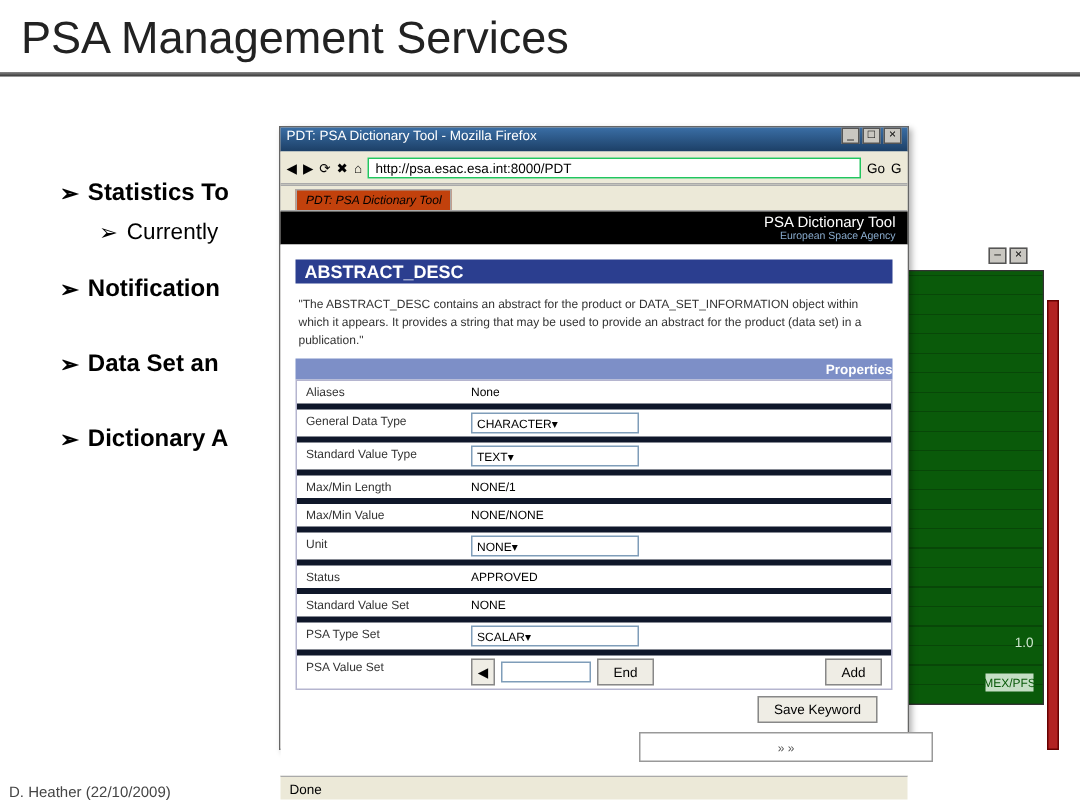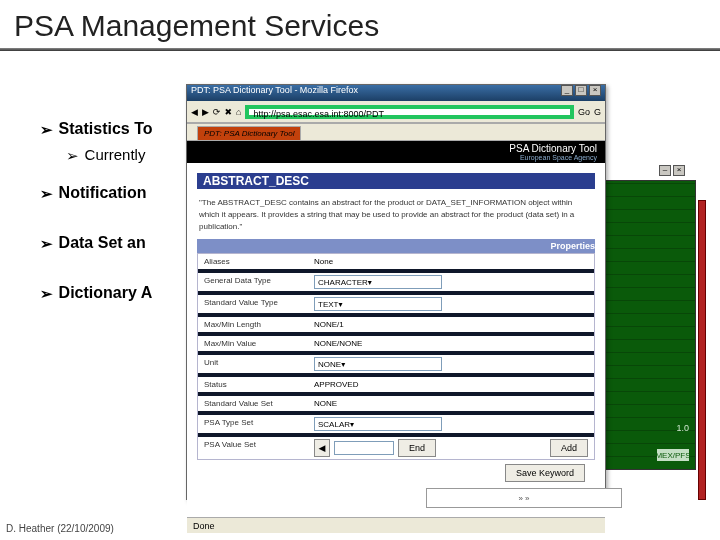--- a/index.html
+++ b/index.html
@@ -13,41 +13,41 @@
   .bul-sub { margin: -24px 0 18px 26px; font-weight: normal; font-size: 15px; display: flex; gap: 6px; white-space: nowrap; }
   .arrow { font-family: Arial; font-size: 15px; line-height: 20px; }
   .footer { position: absolute; bottom: 6px; left: 6px; font-size: 10px; color: #444; }
 
   
   .win { position: absolute; border: 1px solid #666; background: #efede9; box-shadow: 2px 2px 4px rgba(0,0,0,.3); }
   .win-title { height: 16px; background: linear-gradient(#3a6ea5,#1c3f66); color: #fff; font-size: 9px; display: flex; align-items: flex-start; padding: 0 4px; justify-content: space-between; }
   .win-ctrls { display: flex; gap: 2px; }
   .win-btn { width: 12px; height: 11px; background: #c9c7c1; border: 1px solid #555; font-size: 8px; line-height: 8px; text-align: center; color: #000; }
   .browser-toolbar { height: 22px; background: #ece9d8; border-bottom: 1px solid #aaa; display: flex; align-items: center; padding: 0 4px; gap: 4px; font-size: 9px; }
-  .addr { flex: 1; height: 14px; background: #fff; border: 4px solid #22c55e; font-size: 9px; padding: 0 4px; display: flex; }
+  .addr { flex: 1; height: 14px; background: #fff; border: 1px solid #22c55e; font-size: 9px; padding: 0 4px; display: flex; align-items: center; }
 
   .win1 { top: 84px; left: 186px; width: 420px; height: 416px; }
   .win1 .body { position: relative; height: calc(100% - 16px - 22px - 22px); background: #fff; }
   .tabbar { height: 18px; background: #ece9d8; border-top: 1px solid #aaa; border-bottom: 1px solid #aaa; display: flex; align-items: flex-end; padding-left: 10px; gap: 3px; }
   .tab { font-size: 8px; padding: 2px 6px; background: #c2410c; border: 1px solid #aaa; border-bottom: none; font-style: italic; }
   .banner { height: 22px; background: #000; color: #fff; font-size: 10px; display: flex; align-items: center; justify-content: space-between; padding: 0 8px; }
   .esa { color: #39c; font-weight: bold; letter-spacing: 1px; font-size: 11px; margin-top: 46px; }
   .subnav { height: 16px; background: #3a5a8a; color: #ffd24d; font-size: 8px; display: flex; align-items: center; gap: 22px; padding: 0 10px; }
 
   .content-pane { position: absolute; top: 0; left: 0; right: 0; bottom: 0; padding: 6px 10px; }
   .kw-bar { height: 16px; background: #2b3e8f; color: #fff; font-size: 12px; font-weight: bold; padding: 0 6px; display: flex; align-items: center; margin: 4px 0; }
   .desc-text { font-size: 8px; color: #333; line-height: 12px; padding: 4px 2px; height: 40px; overflow: hidden; }
   .props-hdr { height: 14px; background: #7d8fc7; color: #fff; font-size: 9px; font-weight: bold; text-align: right; line-height: 14px; margin-top: 6px; }
   .props-tbl { border: 1px solid #b5b5cf; font-size: 8px; }
   .prow { display: flex; border-top: 4px solid #0f172a; }
   .prow:first-child { border-top: none; }
   .pcell-l { width: 110px; padding: 3px 6px; color: #333; }
   .pcell-r { flex: 1; padding: 2px 6px; display: flex; align-items: center; gap: 4px; }
   .inp { height: 14px; border: 1px solid #7f9db9; background: #fff; font-size: 8px; padding: 0 3px; display: inline-flex; align-items: center; }
-  .sel { width: 128px; }
+  .sel { width: 112px; }
   .actions { display: flex; justify-content: flex-end; gap: 6px; padding: 4px 10px; }
   .btn { height: 18px; font-size: 9px; border: 1px solid #888; background: #efede5; padding: 0 10px; display: inline-flex; align-items: center; }
   .arrow-btn { width: 16px; justify-content: center; padding: 0; }
   .status { height: 16px; background: #ece9d8; border-top: 1px solid #aaa; font-size: 9px; padding: 0 6px; display: flex; align-items: center; }
 
   
   .peek-green { position: absolute; top: 180px; right: 24px; width: 110px; height: 290px; background: #0a5a0a; border: 1px solid #333; }
   .peek-green .stripes { position: absolute; inset: 0; background: repeating-linear-gradient(0deg,#0a5a0a 0 12px,#084708 12px 13px); }
   .peek-green .ver { position: absolute; right: 6px; bottom: 36px; font-size: 9px; color: #cfe8cf; }
   .peek-green .tag { position: absolute; right: 6px; bottom: 8px; width: 32px; height: 12px; background: #c5dfc5; color: #0a5a0a; font-size: 8px; display: flex; align-items: center; justify-content: center; }

